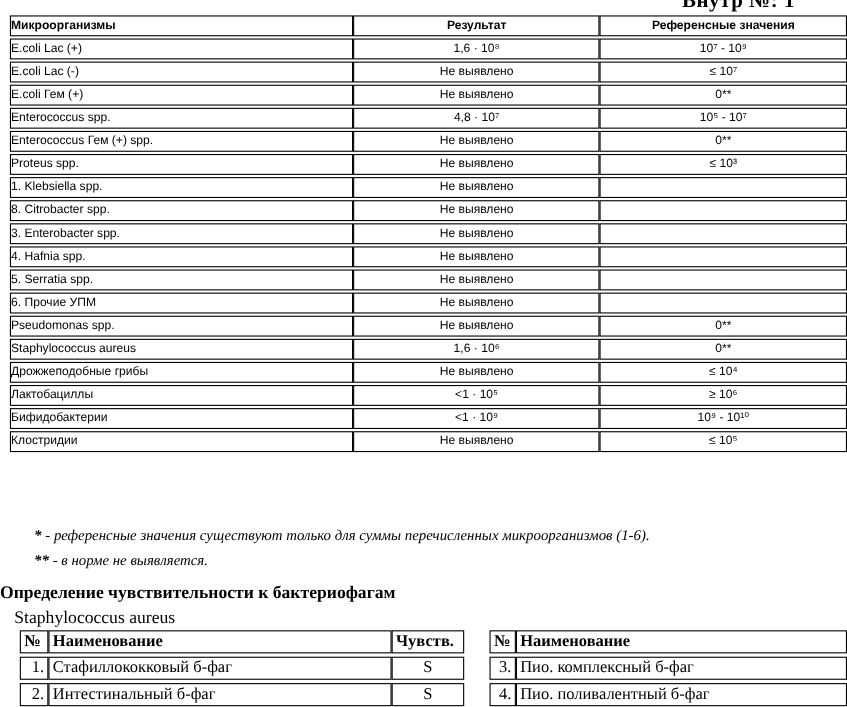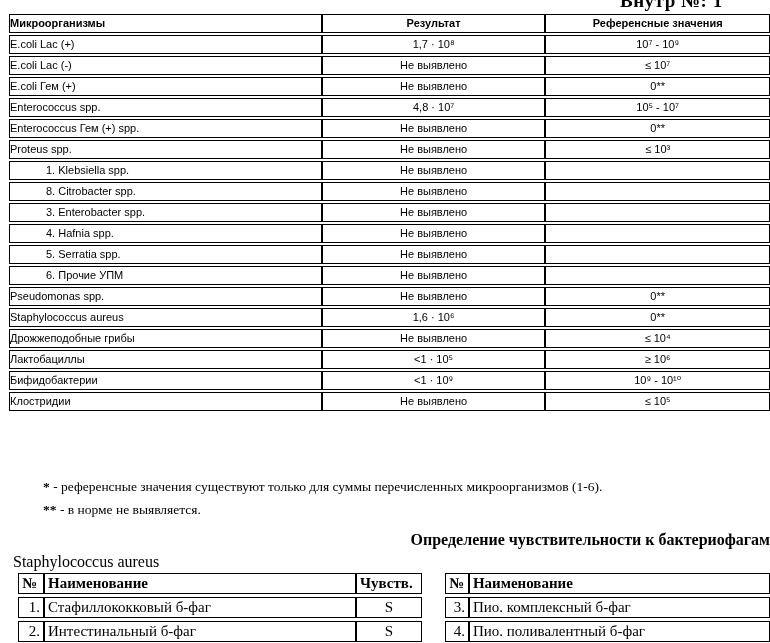--- a/index.html
+++ b/index.html
@@ -20,35 +20,35 @@
   table{border-collapse:separate;border-spacing:0 2px}
   .main-table{position:absolute;left:9px;top:12px;table-layout:fixed}
   .main-table th,.main-table td{
     border:1px solid #000;height:17px;padding:0;
     font-size:11px;line-height:15px;vertical-align:middle;
     overflow:hidden;white-space:nowrap;
   }
   .main-table th{font-weight:bold}
   .left-cell{text-align:left;padding-left:4px}
   .ctr{text-align:center}
-  td.indent{padding-left:36px}
+  td.indent{}
 
   
   .footnote{
     position:absolute;left:31px;white-space:nowrap;
     font-family:"Liberation Serif","DejaVu Serif",serif;
-    font-size:13.5px;margin-left:12px;
+    font-style:italic;font-size:13.5px;
   }
   .fn1{top:479px}
   .fn2{top:502px}
   .fn-marker{font-weight:bold}
 
   
   .phage-title{
-    position:absolute;top:531px;left:0;width:770px;text-align:right;
+    position:absolute;top:531px;left:0;width:770px;text-align:left;
     font-family:"Liberation Serif","DejaVu Serif",serif;
     font-weight:bold;font-size:16px;
   }
   .phage-sub{
     position:absolute;top:553px;left:13px;
     font-family:"Liberation Serif","DejaVu Serif",serif;font-size:16px;
   }
   .phage-table{
     position:absolute;top:570px;table-layout:fixed;border-spacing:0 3px;
     font-family:"Liberation Serif","DejaVu Serif",serif;font-size:15px;
@@ -77,21 +77,21 @@
   <thead>
     <tr>
       <th class="left-cell">Микроорганизмы</th>
       <th class="ctr">Результат</th>
       <th class="ctr">Референсные значения</th>
     </tr>
   </thead>
   <tbody>
     <tr>
         <td class="left-cell">E.coli Lac (+)</td>
-        <td class="ctr">1,7 · 10⁸</td>
+        <td class="ctr">1,6 · 10⁸</td>
         <td class="ctr">10⁷ - 10⁹</td>
       </tr>
     <tr>
         <td class="left-cell">E.coli Lac (-)</td>
         <td class="ctr">Не выявлено</td>
         <td class="ctr">≤ 10⁷</td>
       </tr>
     <tr>
         <td class="left-cell">E.coli Гем (+)</td>
         <td class="ctr">Не выявлено</td>

